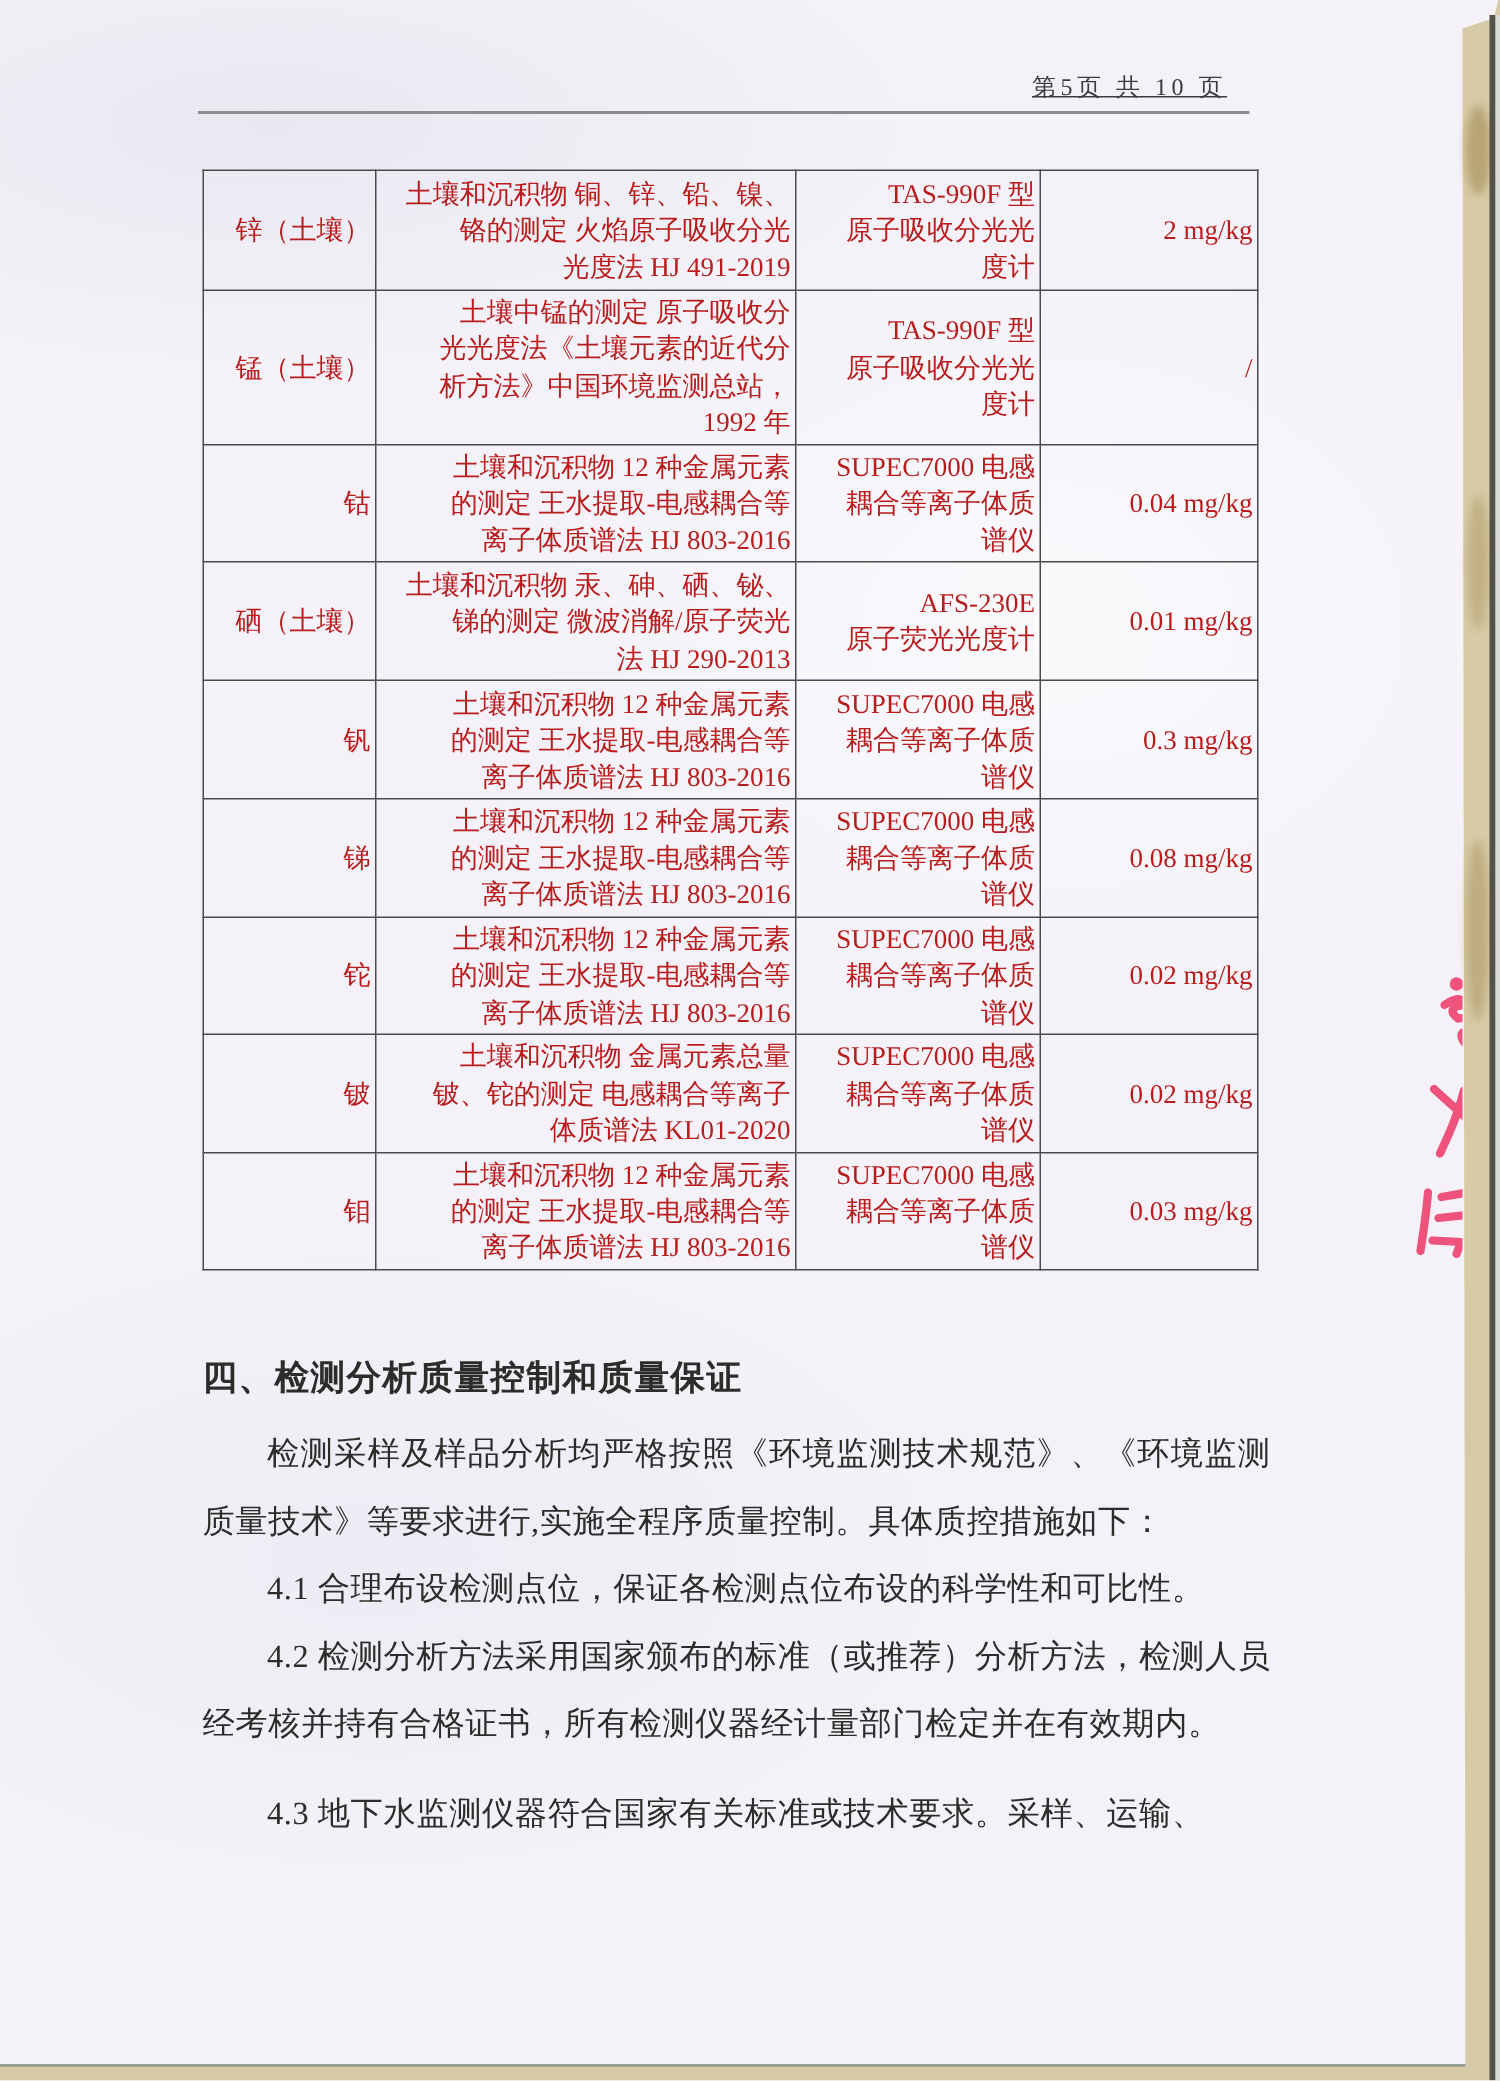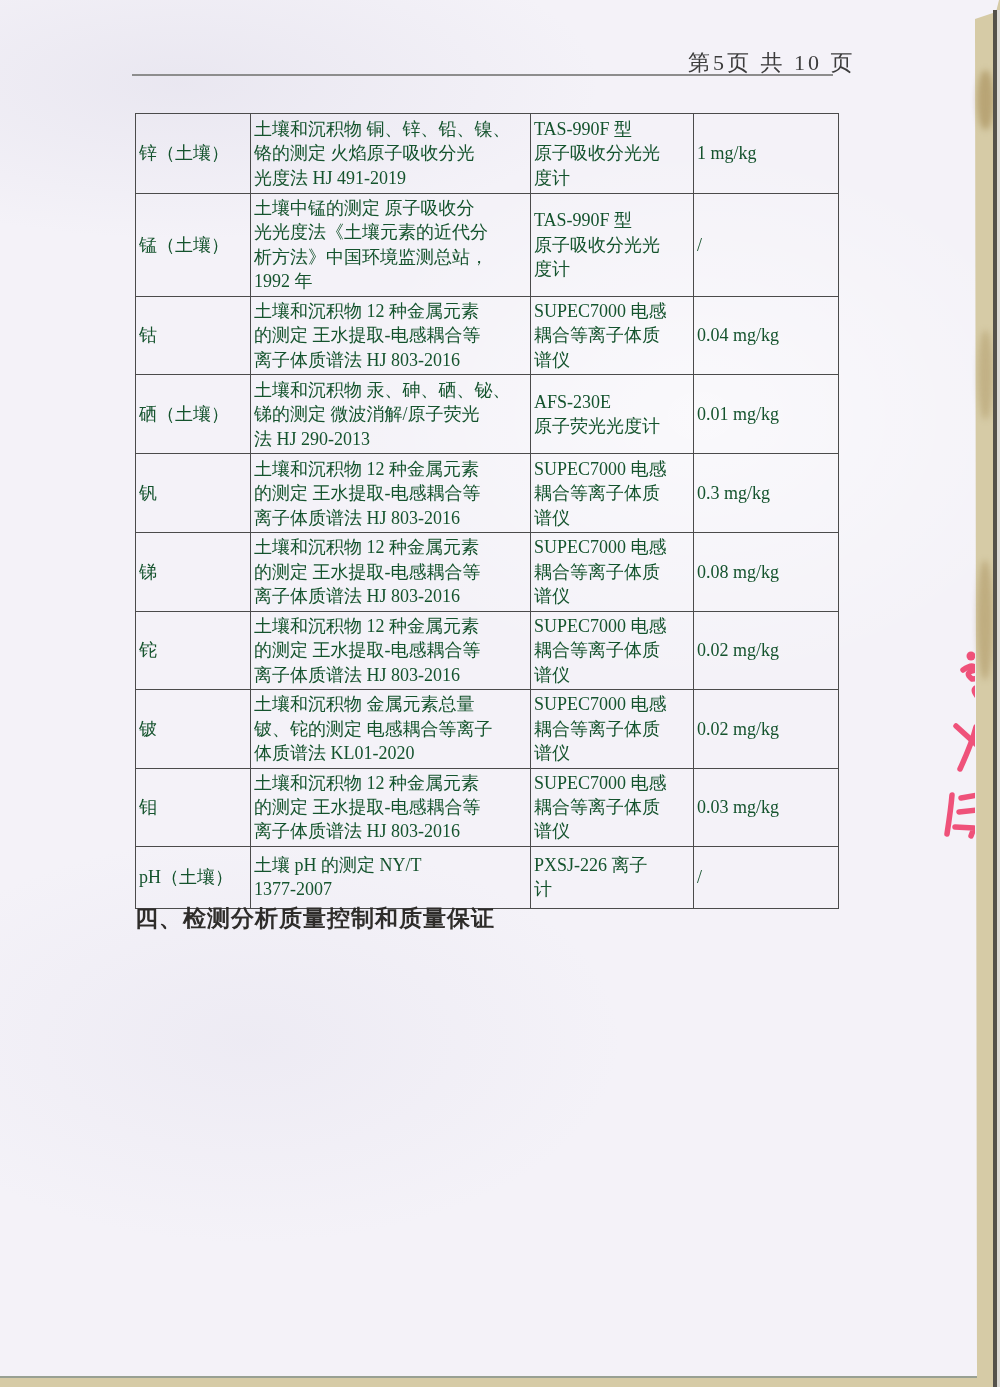--- a/index.html
+++ b/index.html
@@ -20,28 +20,28 @@
   .edge-dark{position:absolute;left:993px;top:10px;width:4px;height:1377px;background:#55524b;z-index:3;}
   .edge-light{position:absolute;left:997px;top:10px;width:3px;height:1377px;background:#dcdad5;z-index:3;}
   .smudge{position:absolute;z-index:2;border-radius:50%;filter:blur(3px);}
   .smudge.s1{left:977px;top:70px;width:17px;height:60px;background:rgba(148,118,58,.45);}
   .smudge.s2{left:978px;top:330px;width:15px;height:90px;background:rgba(148,118,58,.30);}
   .smudge.s3{left:977px;top:560px;width:16px;height:120px;background:rgba(148,118,58,.35);}
   .bottom-edge{position:absolute;left:0;top:1376px;width:977px;height:2px;background:#98a093;z-index:2;}
 
   
   .page-header{position:absolute;left:688px;top:48px;width:240px;z-index:2;
-    font-size:22px;letter-spacing:3px;color:#3c3c3c;}
+    font-size:16px;letter-spacing:3px;color:#3c3c3c;text-decoration:underline;}
   .header-rule{position:absolute;left:132px;top:74px;width:701px;height:2px;background:#8d8d8d;z-index:2;}
 
   
   .doc-table{position:absolute;left:135px;top:113px;z-index:2;}
   table{border-collapse:collapse;table-layout:fixed;width:703px;}
-  td{border:1.6px solid #4b4b4b;text-align:left;vertical-align:middle;
-     font-size:18px;line-height:1.36;color:#14532d;padding:2px 3px;}
+  td{border:1.6px solid #4b4b4b;text-align:right;vertical-align:middle;
+     font-size:18px;line-height:1.36;color:#b91c1c;padding:2px 3px;}
   td.c-method,td.c-inst{white-space:pre-line;}
   tr:nth-of-type(1){height:80px;}  tr:nth-of-type(2){height:102px;}
   tr:nth-of-type(3){height:74px;}  tr:nth-of-type(4){height:79px;}
   tr:nth-of-type(5){height:79px;}  tr:nth-of-type(6){height:78px;}
   tr:nth-of-type(7){height:75px;}  tr:nth-of-type(8){height:78px;}
   tr:nth-of-type(9){height:75px;}  tr:nth-of-type(10){height:62px;}
 
   
   .content{position:absolute;left:135px;top:903px;width:712px;z-index:2;color:#2e2c2a;}
   .content h2{margin:0 0 13px 0;font-size:23px;font-weight:bold;letter-spacing:1px;}
@@ -82,21 +82,21 @@
       <tbody>
 
           <tr>
             <td class="c-param">锌（土壤）</td>
             <td class="c-method">土壤和沉积物 铜、锌、铅、镍、
 铬的测定 火焰原子吸收分光
 光度法 HJ 491-2019</td>
             <td class="c-inst">TAS-990F 型
 原子吸收分光光
 度计</td>
-            <td class="c-limit">1 mg/kg</td>
+            <td class="c-limit">2 mg/kg</td>
           </tr>
 
           <tr>
             <td class="c-param">锰（土壤）</td>
             <td class="c-method">土壤中锰的测定 原子吸收分
 光光度法《土壤元素的近代分
 析方法》中国环境监测总站，
 1992 年</td>
             <td class="c-inst">TAS-990F 型
 原子吸收分光光
@@ -173,34 +173,36 @@
             <td class="c-param">钼</td>
             <td class="c-method">土壤和沉积物 12 种金属元素
 的测定 王水提取-电感耦合等
 离子体质谱法 HJ 803-2016</td>
             <td class="c-inst">SUPEC7000 电感
 耦合等离子体质
 谱仪</td>
             <td class="c-limit">0.03 mg/kg</td>
           </tr>
 
-          <tr>
-            <td class="c-param">pH（土壤）</td>
-            <td class="c-method">土壤 pH 的测定 NY/T
-1377-2007</td>
-            <td class="c-inst">PXSJ-226 离子
-计</td>
-            <td class="c-limit">/</td>
-          </tr>
         </tbody>
     </table>
   </div>
 
   <div class="content">
     <h2>四、检测分析质量控制和质量保证</h2>
+    <div>
+
+        <p>检测采样及样品分析均严格按照《环境监测技术规范》、《环境监测质量技术》等要求进行,实施全程序质量控制。具体质控措施如下：</p>
+
+        <p>4.1 合理布设检测点位，保证各检测点位布设的科学性和可比性。</p>
+
+        <p>4.2 检测分析方法采用国家颁布的标准（或推荐）分析方法，检测人员经考核并持有合格证书，所有检测仪器经计量部门检定并在有效期内。</p>
+
+        <p>4.3 地下水监测仪器符合国家有关标准或技术要求。采样、运输、</p>
+      </div>
   </div>
 
   <svg class="red-marks" width="55" height="215" viewBox="0 0 55 215" aria-hidden="true">
     <circle class="dot" cx="51" cy="28" r="4.5"></circle>
     <path d="M43,42 q11,-8 13,0 q-13,2 -4,9 q11,-2 9,8 q-11,0 -4,9 q9,-2 12,5"></path>
     <path d="M36,98 L57,117"></path>
     <path d="M56,99 C52,115 46,128 40,141"></path>
     <path d="M32,167 C31,180 29,193 27,206"></path>
     <path d="M41,170 L58,167"></path>
     <path d="M39,184 L58,182"></path>

